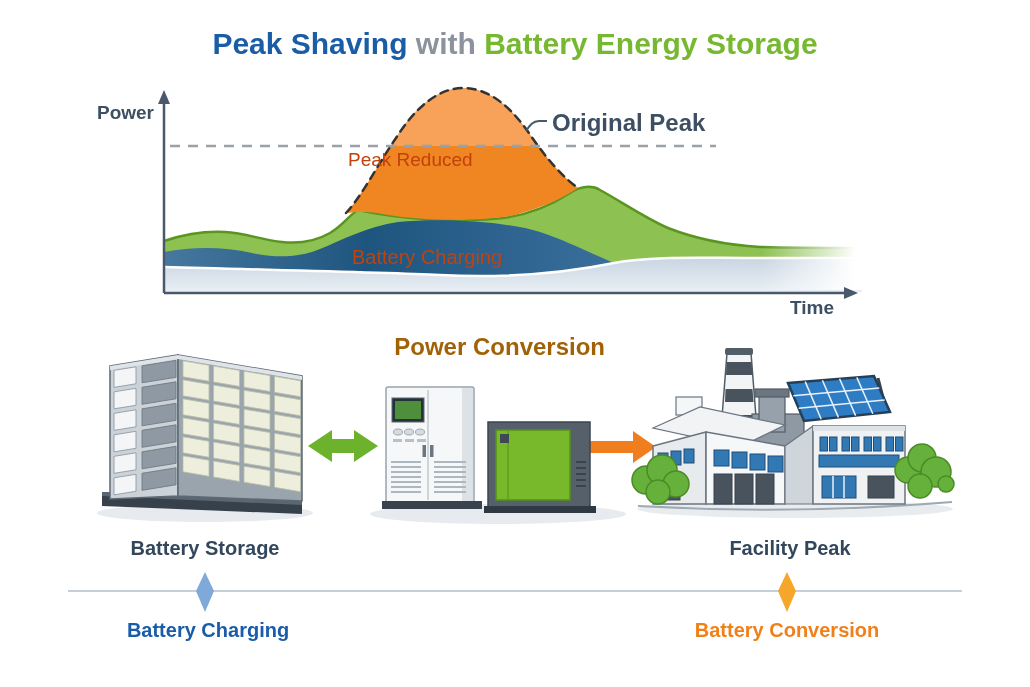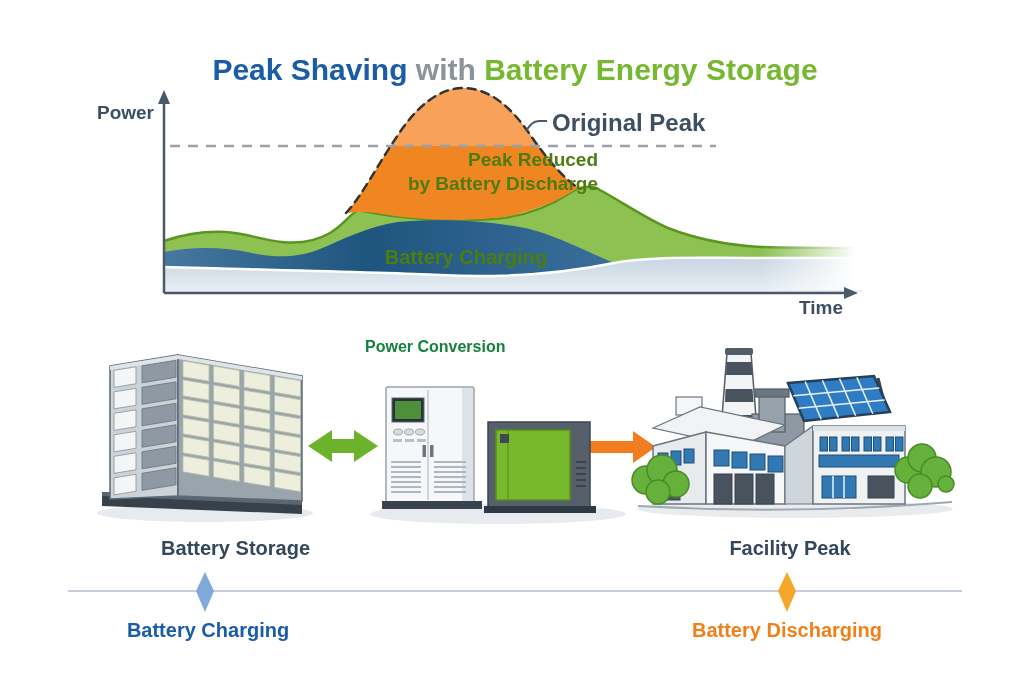--- a/index.html
+++ b/index.html
@@ -1,31 +1,31 @@
 <!DOCTYPE html>
 <html><head>
 <meta charset="utf-8">
 <style>
   html,body{margin:0;padding:0;background:#fff;}
   .page{position:relative;width:1030px;height:687px;background:#ffffff;overflow:hidden;
         font-family:"Liberation Sans",sans-serif;}
   .layer{position:absolute;left:0;top:0;width:1030px;height:687px;}
   .lbl{position:absolute;white-space:nowrap;}
   .title{position:absolute;left:0;top:27px;width:1030px;text-align:center;
-         font-size:30px;font-weight:bold;letter-spacing:0px;margin-top:26px;}
+         font-size:30px;font-weight:bold;letter-spacing:0px;}
   .t-blue{color:#1A5DA6;}
   .t-gray{color:#8C939C;}
   .t-green{color:#76B82F;}
   .axis-lbl{font-size:19px;font-weight:bold;color:#3D4F63;}
   .chart-note{font-size:24px;font-weight:bold;color:#3D4F63;}
-  .white-note{color:#4d7c0f;font-weight:bold;text-align:right;}
+  .white-note{color:#c2410c;font-weight:normal;text-align:left;}
   .peak-reduced{position:absolute;left:348px;top:148px;width:250px;font-size:19px;line-height:24px;}
   .chg-note{position:absolute;left:352px;top:246px;width:195px;font-size:20px;}
-  .pcs-lbl{position:absolute;left:365px;top:334px;width:240px;text-align:left;
-           font-size:16px;line-height:25px;font-weight:bold;color:#15803d;}
+  .pcs-lbl{position:absolute;left:365px;top:334px;width:240px;text-align:right;
+           font-size:24px;line-height:25px;font-weight:bold;color:#a16207;}
   .sec-lbl{position:absolute;width:210px;text-align:center;font-size:20px;font-weight:bold;color:#33475C;}
   .bot-blue{position:absolute;width:210px;text-align:center;font-size:20px;font-weight:bold;color:#1A5CA9;}
   .bot-orange{position:absolute;width:230px;text-align:center;font-size:20px;font-weight:bold;color:#F0801A;}
 </style>
 </head>
 <body>
 
 <div class="page">
 
   <svg class="layer" viewBox="0 0 1030 687">
@@ -282,33 +282,32 @@
       <polygon points="205,572 214,591 205,612 196,591" fill="#7FA9D8"></polygon>
       <polygon points="787,572 796,591 787,612 778,591" fill="#F6A62B"></polygon>
     </g>
   </svg>
 
   <div class="title">
     <span class="t-blue">Peak Shaving</span><span class="t-gray"> with </span><span class="t-green">Battery Energy Storage</span>
   </div>
 
   <div class="lbl axis-lbl" style="left:97px;top:102px;">Power</div>
-  <div class="lbl axis-lbl" style="left:790px;top:297px;width:62px;text-align:center;">Time</div>
+  <div class="lbl axis-lbl" style="left:790px;top:297px;width:62px;text-align:left;">Time</div>
   <div class="lbl chart-note" style="left:552px;top:109px;">Original Peak</div>
 
   <div class="peak-reduced white-note">
     <div>Peak Reduced</div>
-    <div>by Battery Discharge</div>
   </div>
 
   <div class="chg-note white-note">Battery Charging</div>
 
   <div class="pcs-lbl">
     <div>Power Conversion</div>
   </div>
 
-  <div class="sec-lbl" style="left:100px;top:537px;text-align:right;">Battery Storage</div>
+  <div class="sec-lbl" style="left:100px;top:537px;">Battery Storage</div>
   <div class="sec-lbl" style="left:685px;top:537px;">Facility Peak</div>
 
   <div class="bot-blue" style="left:103px;top:619px;">Battery Charging</div>
-  <div class="bot-orange" style="left:672px;top:619px;">Battery Discharging</div>
+  <div class="bot-orange" style="left:672px;top:619px;">Battery Conversion</div>
 
 </div>
 
 </body></html>

